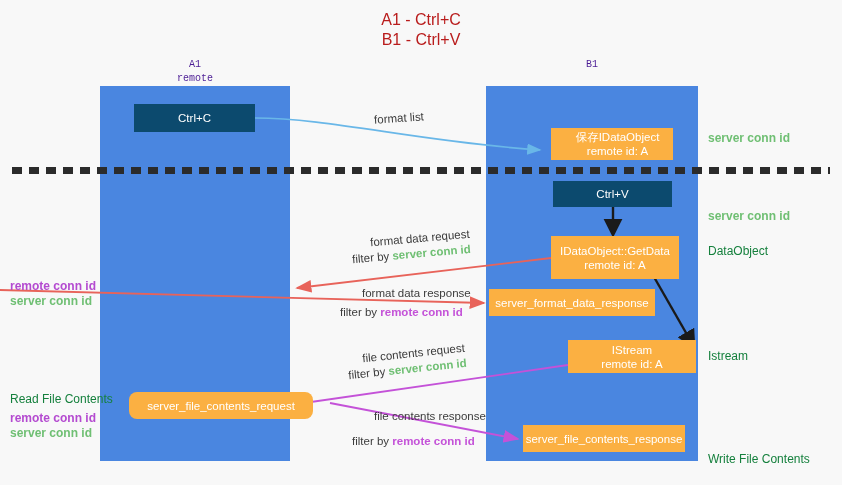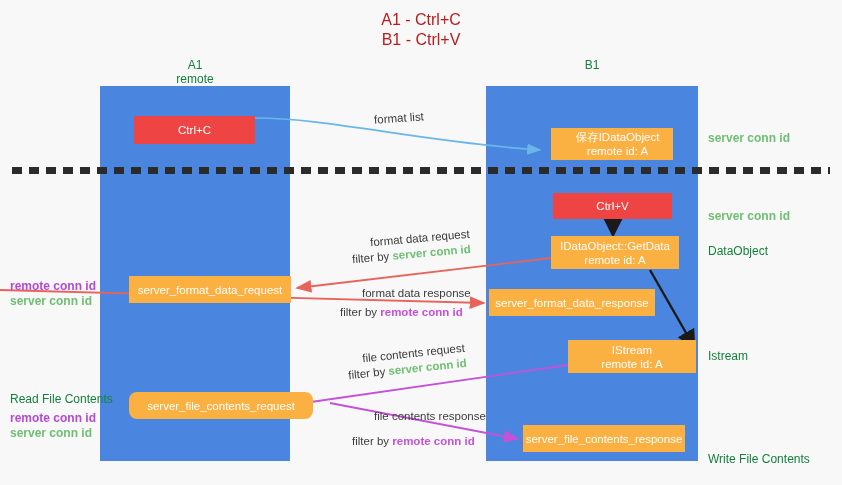--- a/index.html
+++ b/index.html
@@ -11,42 +11,42 @@
   }
   .stage{position:absolute;inset:0;}
 
   
   .title{
     position:absolute;left:0;top:10px;width:842px;
     text-align:center;color:#b91c1c;font-size:16px;line-height:20px;
   }
 
   
-  .colhead{position:absolute;text-align:center;color:#15803d;font-size:12px;line-height:14px;}
+  .colhead{position:absolute;text-align:center;color:#4c1d95;font-size:10px;line-height:14px;font-family:Liberation Mono, monospace;}
   .colhead .big{display:block;}
   .colhead .sub{display:block;}
 
   
   .lane{position:absolute;background:#4a86e0;}
   #lane-a1{left:100px;top:86px;width:190px;height:375px;}
   #lane-b1{left:486px;top:86px;width:212px;height:375px;}
 
   
   .divider{
     position:absolute;left:12px;top:167px;width:818px;height:7px;
     background:repeating-linear-gradient(to right,#2b2b2b 0 10px,transparent 10px 17px);
   }
 
   
   .box{
     position:absolute;box-sizing:border-box;
     display:flex;flex-direction:column;align-items:center;justify-content:center;
     color:#ffffff;font-size:11.5px;line-height:14px;text-align:center;
   }
-  .box.green{background:#ef4444;margin-top:12px;}
+  .box.green{background:#0c4a6e;}
   .box.orange{background:#fbb042;}
   .box span{display:block;white-space:nowrap;}
 
   
   .note{position:absolute;font-size:12px;line-height:15px;white-space:nowrap;}
   .note.green{color:#6fbf73;font-weight:bold;}
   .note.purple{color:#b44ad0;font-weight:bold;}
   .note.dark{color:#15803d;}
 
   
@@ -116,28 +116,25 @@
 
   <div class="box orange" style="left:551px;top:128px;width:122px;height:32px;padding-left:11px;">
     <span>保存IDataObject</span>
     <span>remote id: A</span>
   </div>
 
   <div class="box green" style="left:553px;top:181px;width:119px;height:26px;">
     <span>Ctrl+V</span>
   </div>
 
-  <div class="box orange" style="left:551px;top:236px;width:128px;height:33px;">
+  <div class="box orange" style="left:551px;top:236px;width:128px;height:43px;">
     <span>IDataObject::GetData</span>
     <span>remote id: A</span>
   </div>
 
-  <div class="box orange" style="left:129px;top:276px;width:162px;height:27px;">
-    <span>server_format_data_request</span>
-  </div>
 
   <div class="box orange" style="left:489px;top:289px;width:166px;height:27px;">
     <span>server_format_data_response</span>
   </div>
 
   <div class="box orange" style="left:568px;top:340px;width:128px;height:33px;">
     <span>IStream</span>
     <span>remote id: A</span>
   </div>
 

